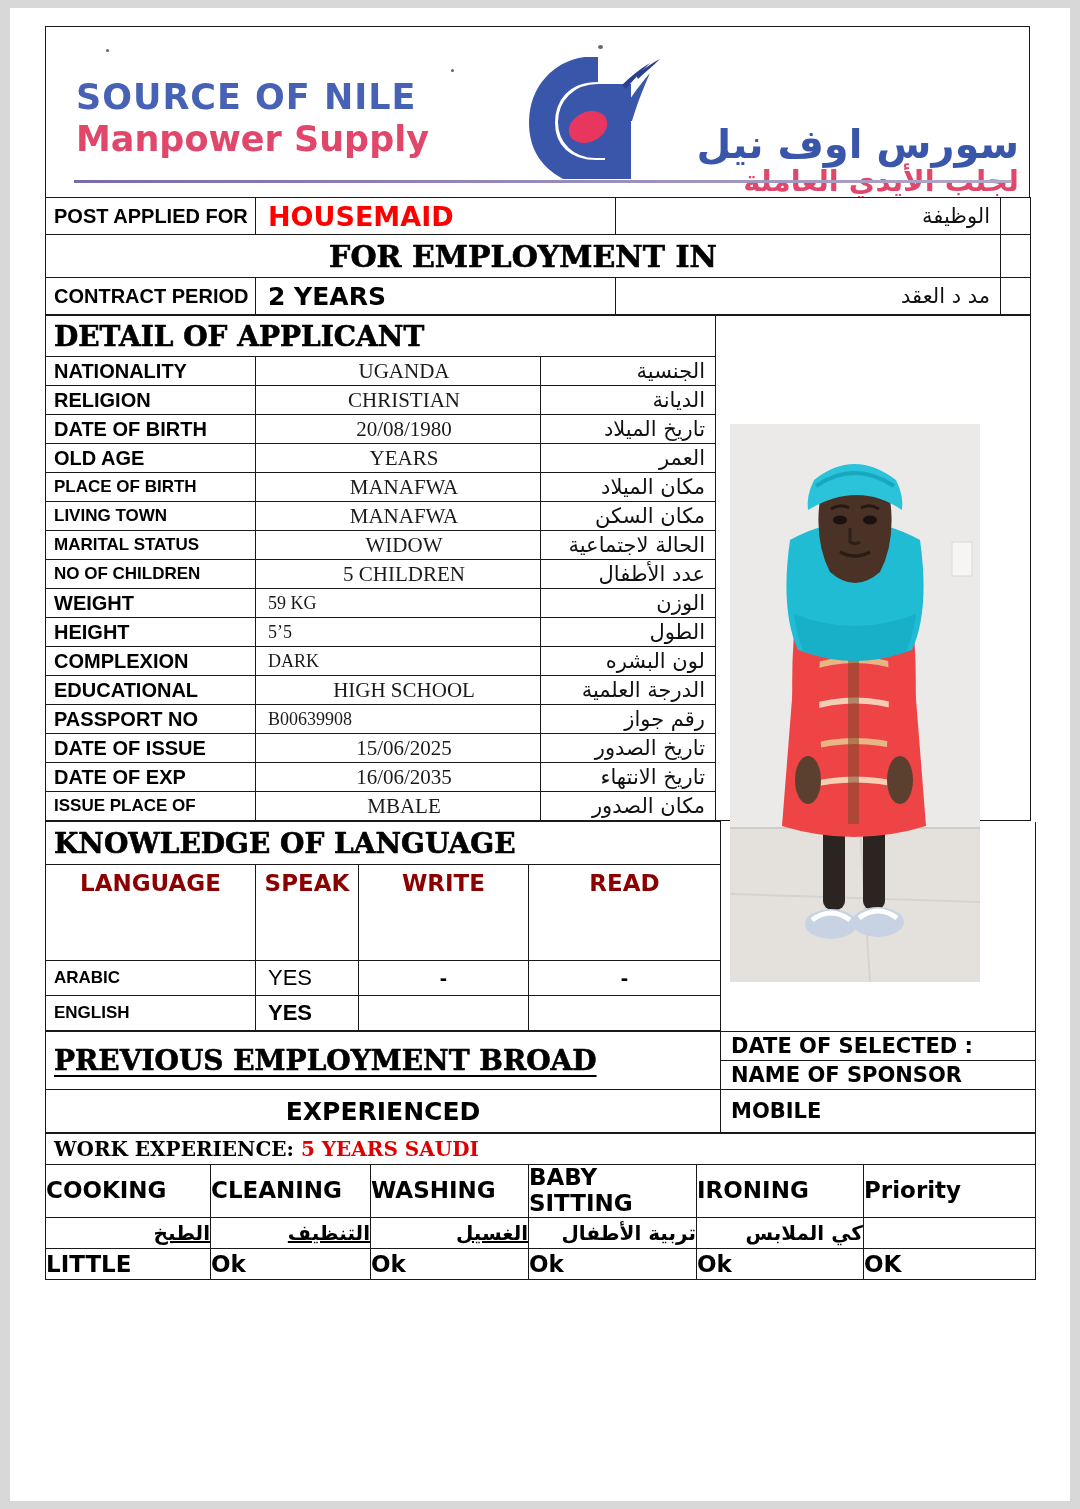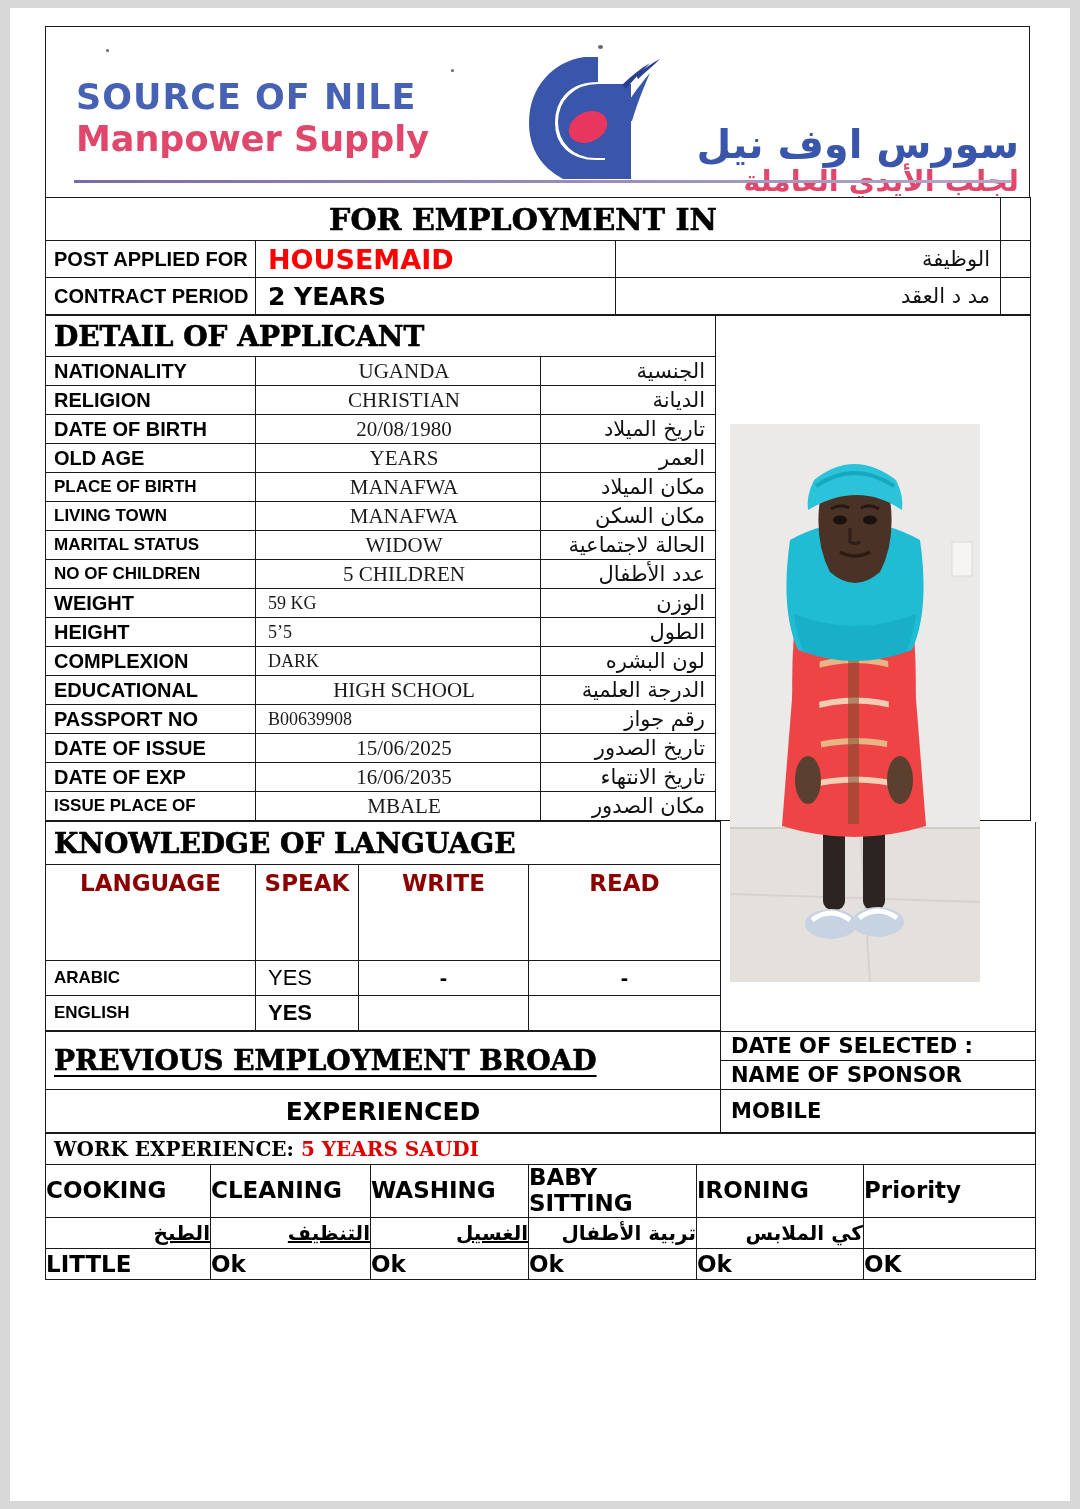--- a/index.html
+++ b/index.html
@@ -141,30 +141,30 @@
   <table class="emp">
     <colgroup>
       <col style="width:210px">
           <col style="width:360px">
           <col style="width:30px">
       <col style="width:355px">
           <col style="width:30px">
     </colgroup>
     <tbody>
           <tr>
-      <td class="t-title" colspan="4" style="border-bottom:none;">
-        <span class="bigtitle">FOR EMPLOYMENT IN</span>
-      </td>
-      <td style="border-left:none;border-bottom:none;"></td>
-    </tr>
-    <tr>
       <td class="lab">POST APPLIED FOR</td>
       <td class="v-red">HOUSEMAID</td>
       <td colspan="2" class="arab">الوظيفة</td>
       <td></td>
+    </tr>
+    <tr>
+      <td class="t-title" colspan="4" style="border-bottom:none;">
+        <span class="bigtitle">FOR EMPLOYMENT IN</span>
+      </td>
+      <td style="border-left:none;border-bottom:none;"></td>
     </tr>
     <tr>
       <td class="lab">CONTRACT PERIOD</td>
       <td class="v-bold">2 YEARS</td>
       <td colspan="2" class="arab">مد د العقد</td>
       <td></td>
     </tr>
   </tbody>
       </table>
 

